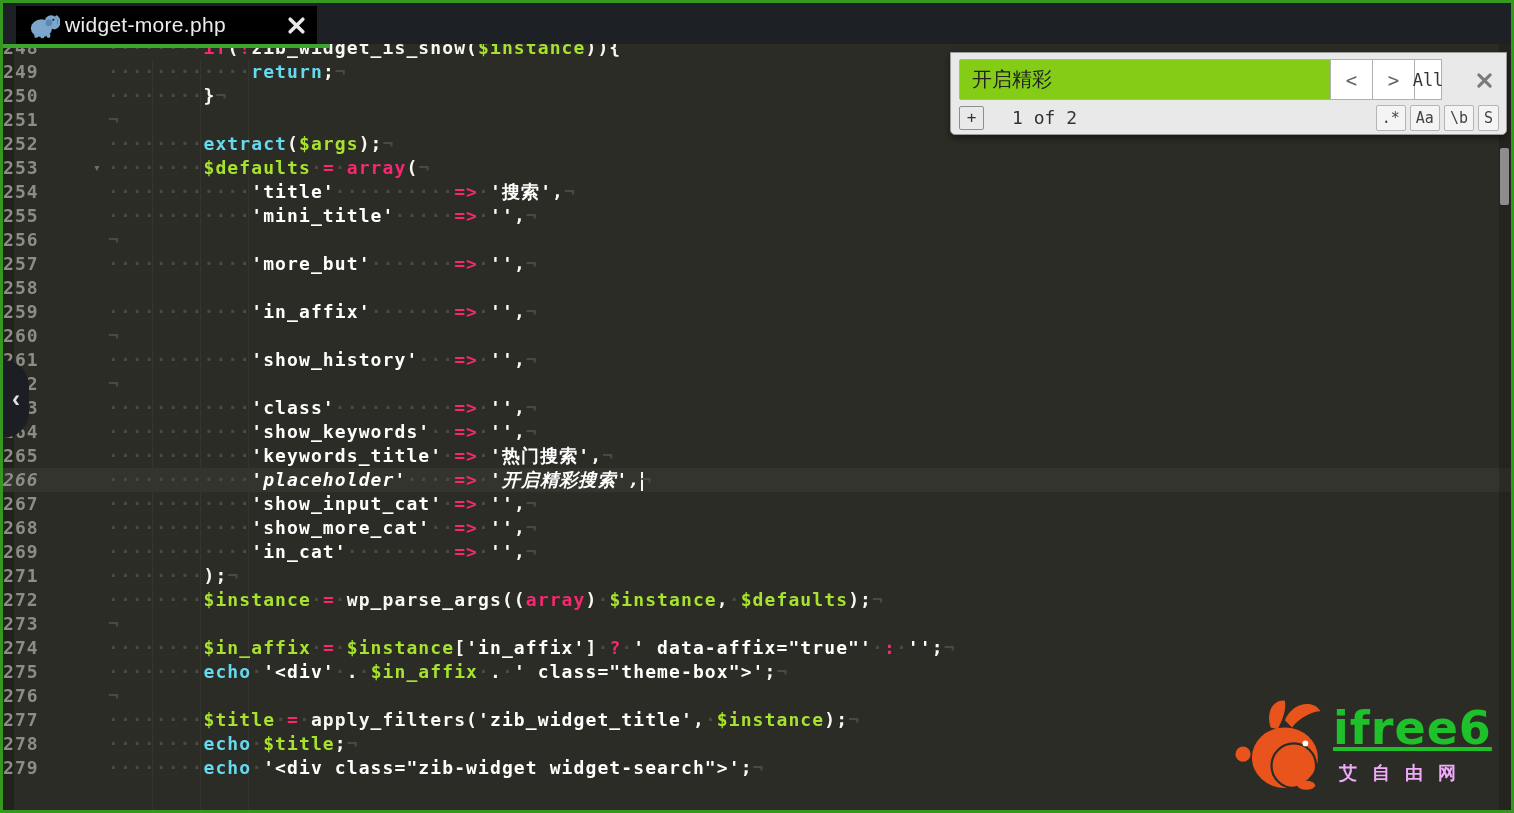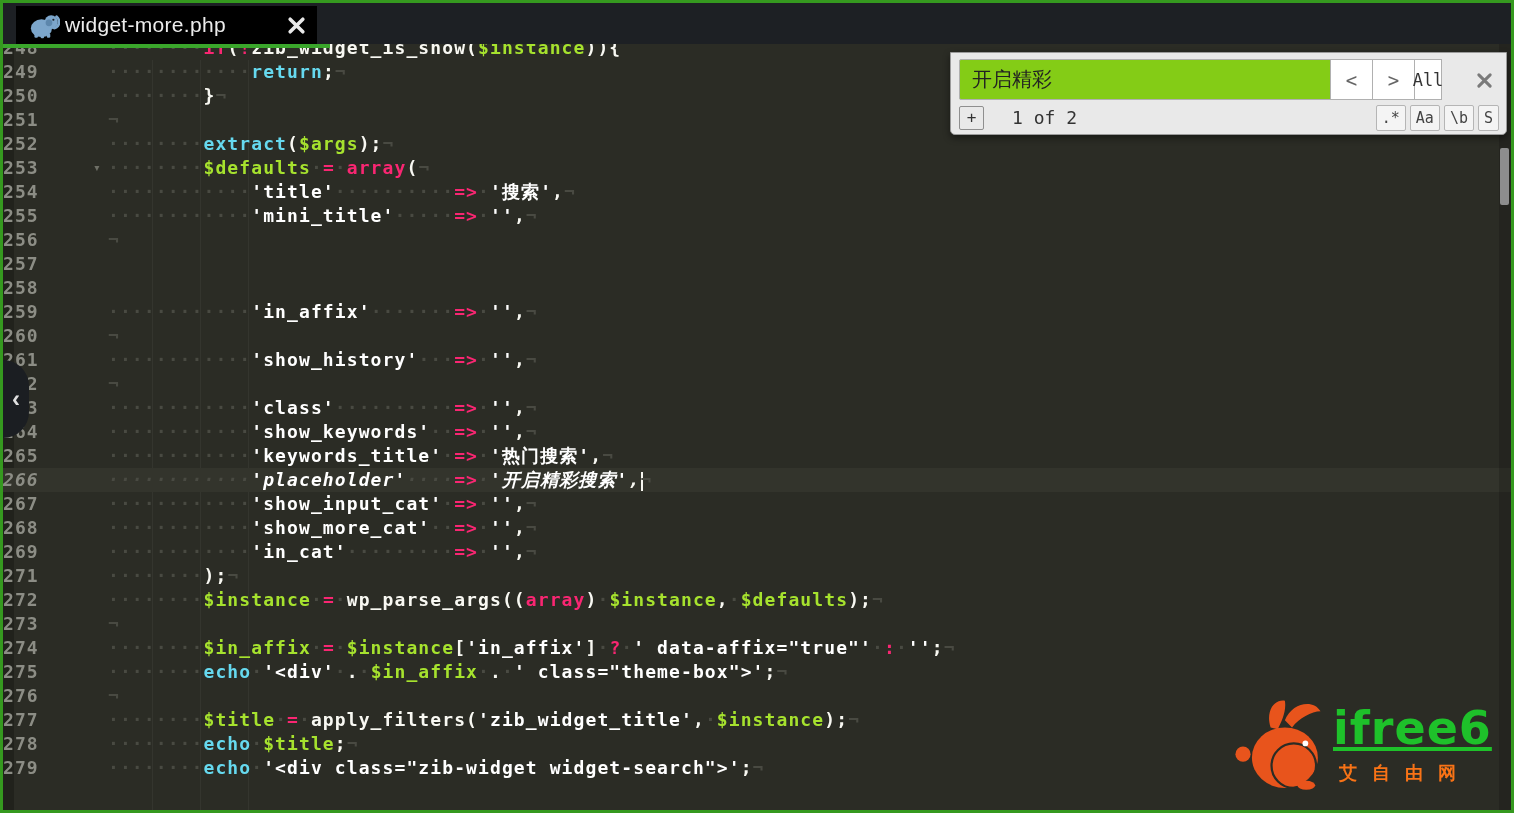--- a/index.html
+++ b/index.html
@@ -61,21 +61,21 @@
     border-radius:0 39px 39px 0;z-index:15;display:flex;align-items:center;justify-content:center;
     color:#e0e0e0;font-size:24px;font-weight:700;cursor:pointer;border:none;padding-right:6px;box-sizing:border-box;}
   .scroll-track{position:absolute;right:0;top:41px;bottom:0;width:12px;background:rgba(0,0,0,.16);z-index:12;}
   .scroll-thumb{position:absolute;left:1497px;top:145px;width:9px;height:57px;background:#8d8d8d;border-radius:2px;z-index:13;cursor:pointer;}
   
   .watermark{position:absolute;left:1232px;top:690px;width:255px;height:118px;z-index:3;}
   .watermark .rabbit{position:absolute;left:0;top:4px;}
   .brand{position:absolute;left:98px;top:8px;font-family:"DejaVu Sans",sans-serif;
     font-size:46px;font-weight:700;color:#1ec12a;letter-spacing:1px;text-decoration:underline;}
   .caption{position:absolute;left:104px;top:68px;font-family:"DejaVu Sans",sans-serif;
-    font-size:18px;font-weight:700;color:#f97316;letter-spacing:15px;white-space:nowrap;}
+    font-size:18px;font-weight:700;color:#f0abfc;letter-spacing:15px;white-space:nowrap;}
 </style>
 </head>
 <body>
 
 <div class="screen">
 
   <div class="left-strip"></div>
   <div class="guide" style="left:149px"></div>
   <div class="guide" style="left:197px"></div>
   <div class="guide" style="left:245px"></div>
@@ -83,21 +83,21 @@
   <div class="editor-rows">
       <div class="code-row"><span class="gutter">248</span><span class="code"><span class="tok-ws">········</span><span class="tok-pink">if</span><span class="tok-white">(</span><span class="tok-pink">!</span><span class="tok-white">zib_widget_is_show(</span><span class="tok-green">$instance</span><span class="tok-white">)){</span></span></div>
       <div class="code-row"><span class="gutter">249</span><span class="code"><span class="tok-ws">············</span><span class="tok-cyan">return</span><span class="tok-white">;</span><span class="tok-eol">¬</span></span></div>
       <div class="code-row"><span class="gutter">250</span><span class="code"><span class="tok-ws">········</span><span class="tok-white">}</span><span class="tok-eol">¬</span></span></div>
       <div class="code-row"><span class="gutter">251</span><span class="code"><span class="tok-eol">¬</span></span></div>
       <div class="code-row"><span class="gutter">252</span><span class="code"><span class="tok-ws">········</span><span class="tok-cyan">extract</span><span class="tok-white">(</span><span class="tok-green">$args</span><span class="tok-white">);</span><span class="tok-eol">¬</span></span></div>
       <div class="code-row"><span class="gutter">253<i class="fold">▾</i></span><span class="code"><span class="tok-ws">········</span><span class="tok-green">$defaults</span><span class="tok-ws">·</span><span class="tok-pink">=</span><span class="tok-ws">·</span><span class="tok-pink">array</span><span class="tok-white">(</span><span class="tok-eol">¬</span></span></div>
       <div class="code-row"><span class="gutter">254</span><span class="code"><span class="tok-ws">············</span><span class="tok-yellow">'title'</span><span class="tok-ws">··········</span><span class="tok-pink">=&gt;</span><span class="tok-ws">·</span><span class="tok-yellow">'搜索'</span><span class="tok-white">,</span><span class="tok-eol">¬</span></span></div>
       <div class="code-row"><span class="gutter">255</span><span class="code"><span class="tok-ws">············</span><span class="tok-yellow">'mini_title'</span><span class="tok-ws">·····</span><span class="tok-pink">=&gt;</span><span class="tok-ws">·</span><span class="tok-yellow">''</span><span class="tok-white">,</span><span class="tok-eol">¬</span></span></div>
       <div class="code-row"><span class="gutter">256</span><span class="code"><span class="tok-eol">¬</span></span></div>
-      <div class="code-row"><span class="gutter">257</span></div>
+      <div class="code-row"><span class="gutter">257</span><span class="code"><span class="tok-ws">············</span><span class="tok-yellow">'more_but'</span><span class="tok-ws">·······</span><span class="tok-pink">=&gt;</span><span class="tok-ws">·</span><span class="tok-yellow">''</span><span class="tok-white">,</span><span class="tok-eol">¬</span></span></div>
       <div class="code-row"><span class="gutter">258</span></div>
       <div class="code-row"><span class="gutter">259</span><span class="code"><span class="tok-ws">············</span><span class="tok-yellow">'in_affix'</span><span class="tok-ws">·······</span><span class="tok-pink">=&gt;</span><span class="tok-ws">·</span><span class="tok-yellow">''</span><span class="tok-white">,</span><span class="tok-eol">¬</span></span></div>
       <div class="code-row"><span class="gutter">260</span><span class="code"><span class="tok-eol">¬</span></span></div>
       <div class="code-row"><span class="gutter">261</span><span class="code"><span class="tok-ws">············</span><span class="tok-yellow">'show_history'</span><span class="tok-ws">···</span><span class="tok-pink">=&gt;</span><span class="tok-ws">·</span><span class="tok-yellow">''</span><span class="tok-white">,</span><span class="tok-eol">¬</span></span></div>
       <div class="code-row"><span class="gutter">262</span><span class="code"><span class="tok-eol">¬</span></span></div>
       <div class="code-row"><span class="gutter">263</span><span class="code"><span class="tok-ws">············</span><span class="tok-yellow">'class'</span><span class="tok-ws">··········</span><span class="tok-pink">=&gt;</span><span class="tok-ws">·</span><span class="tok-yellow">''</span><span class="tok-white">,</span><span class="tok-eol">¬</span></span></div>
       <div class="code-row"><span class="gutter">264</span><span class="code"><span class="tok-ws">············</span><span class="tok-yellow">'show_keywords'</span><span class="tok-ws">··</span><span class="tok-pink">=&gt;</span><span class="tok-ws">·</span><span class="tok-yellow">''</span><span class="tok-white">,</span><span class="tok-eol">¬</span></span></div>
       <div class="code-row"><span class="gutter">265</span><span class="code"><span class="tok-ws">············</span><span class="tok-yellow">'keywords_title'</span><span class="tok-ws">·</span><span class="tok-pink">=&gt;</span><span class="tok-ws">·</span><span class="tok-yellow">'热门搜索'</span><span class="tok-white">,</span><span class="tok-eol">¬</span></span></div>
       <div class="code-row active"><span class="gutter">266</span><span class="code"><span class="tok-ws">············</span><span class="tok-yellow">'placeholder'</span><span class="tok-ws">····</span><span class="tok-pink">=&gt;</span><span class="tok-ws">·</span><span class="tok-yellow">'开启精彩搜索'</span><span class="tok-white">,</span><span class="tok-cursor"></span><span class="tok-eol">¬</span></span></div>
       <div class="code-row"><span class="gutter">267</span><span class="code"><span class="tok-ws">············</span><span class="tok-yellow">'show_input_cat'</span><span class="tok-ws">·</span><span class="tok-pink">=&gt;</span><span class="tok-ws">·</span><span class="tok-yellow">''</span><span class="tok-white">,</span><span class="tok-eol">¬</span></span></div>

